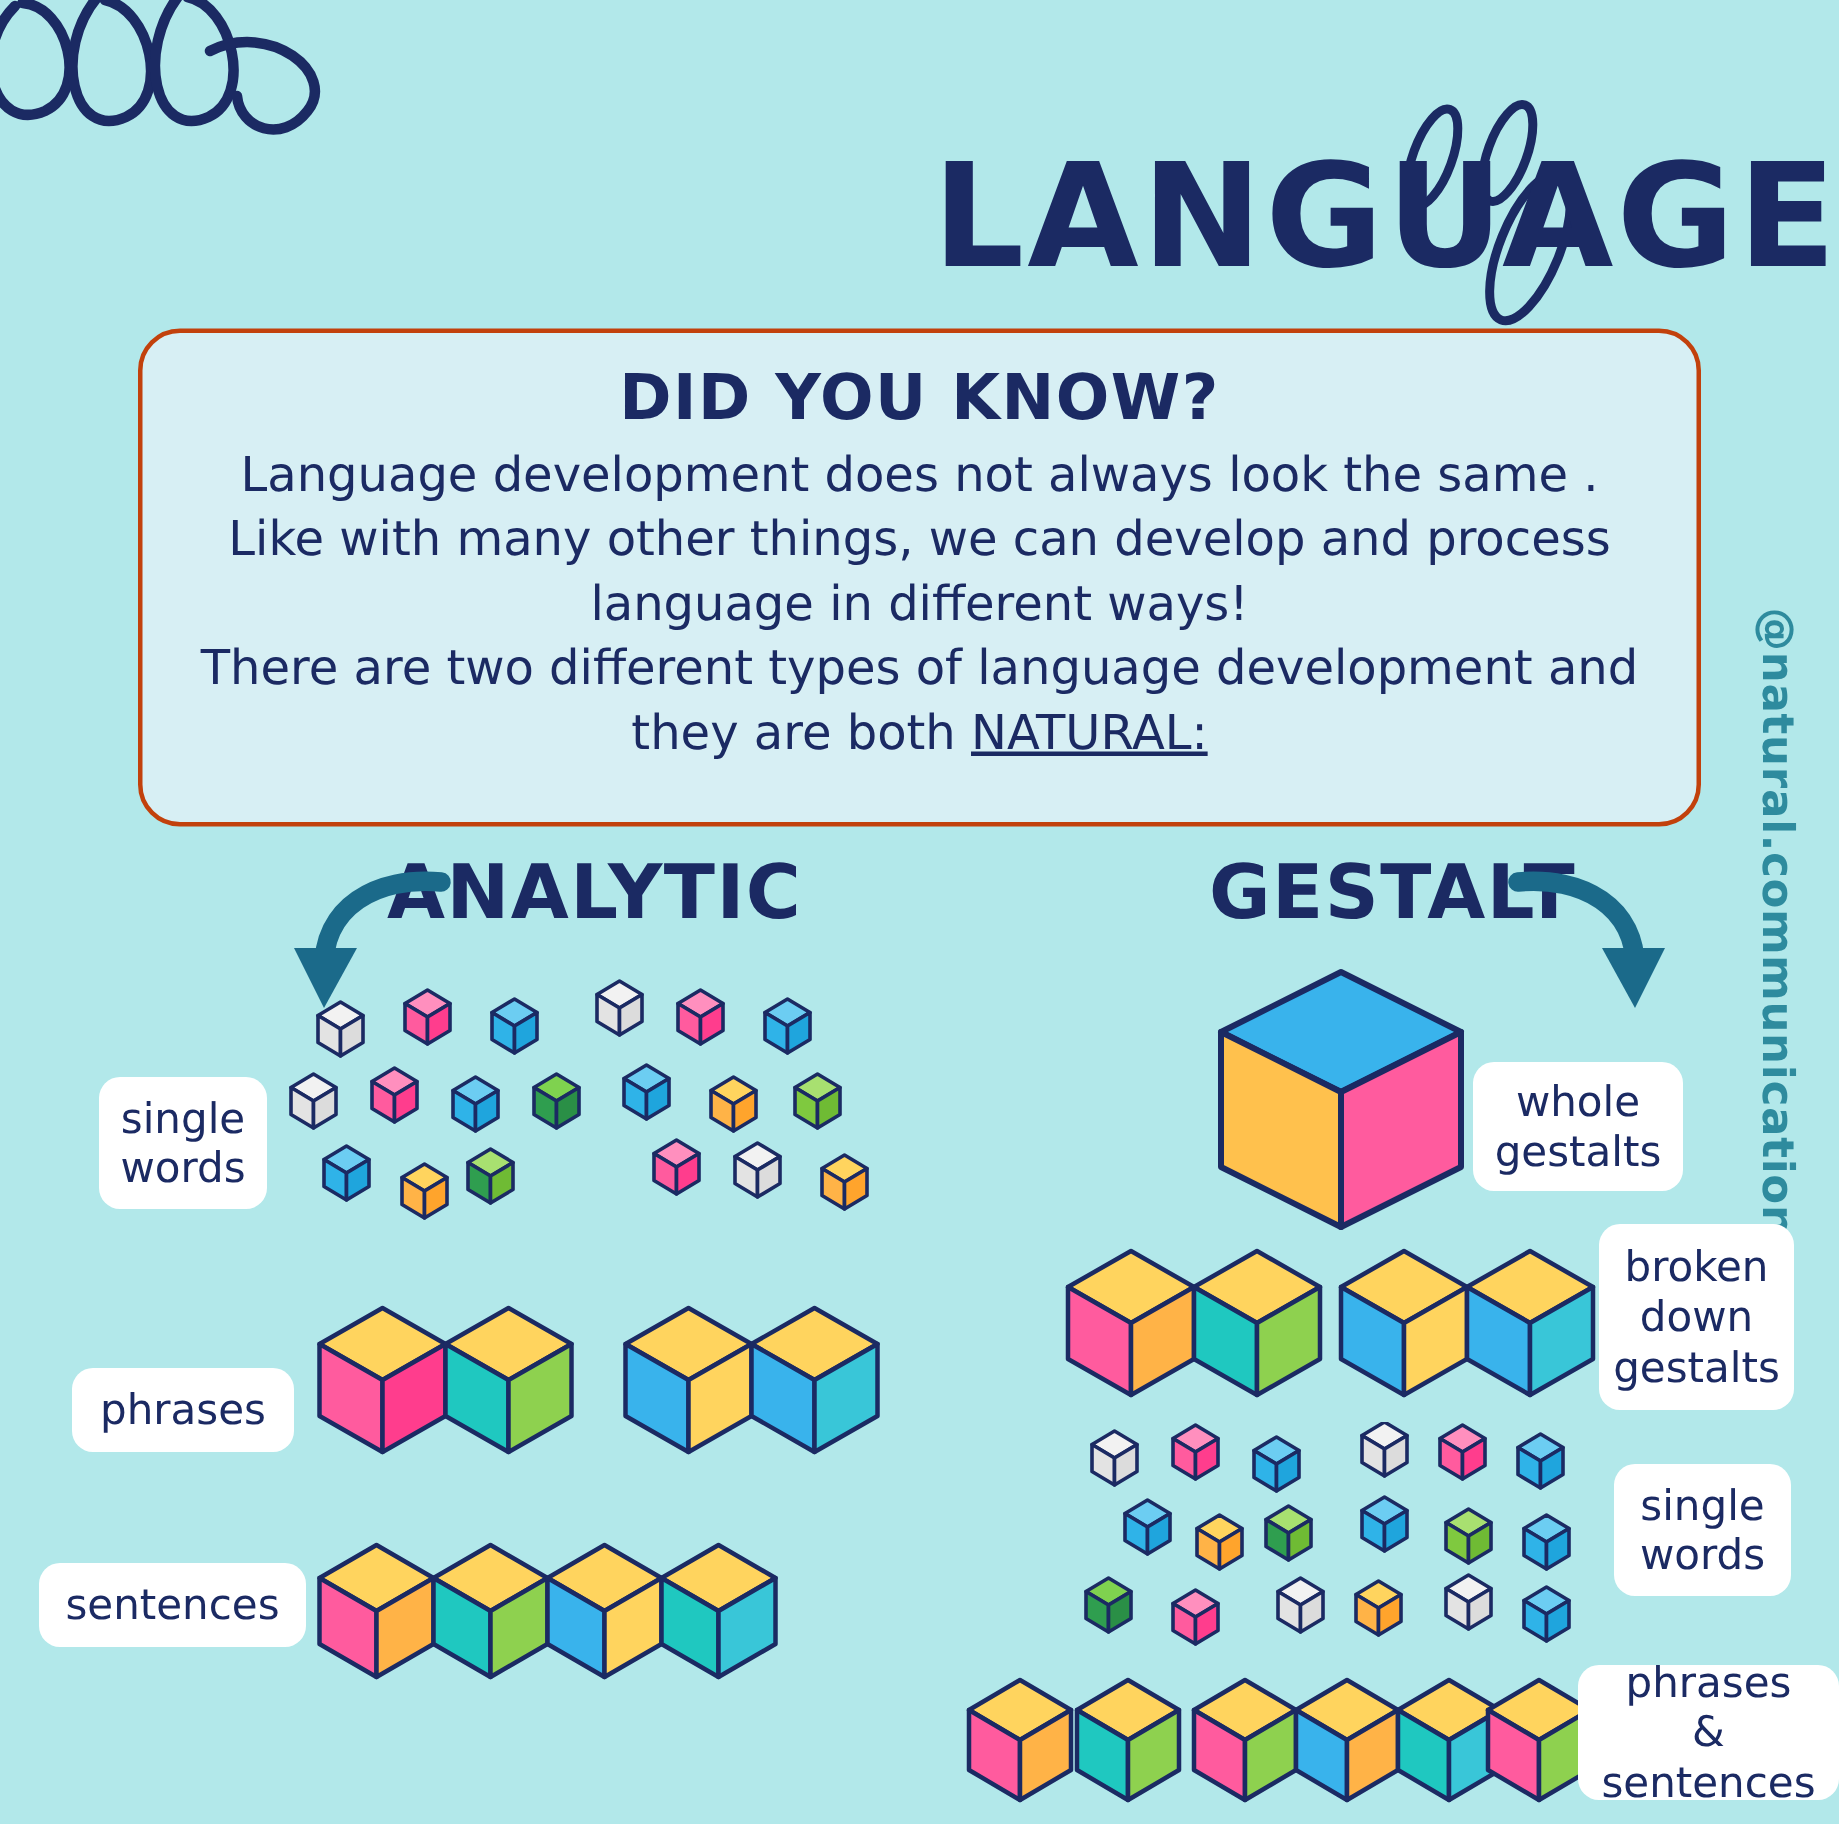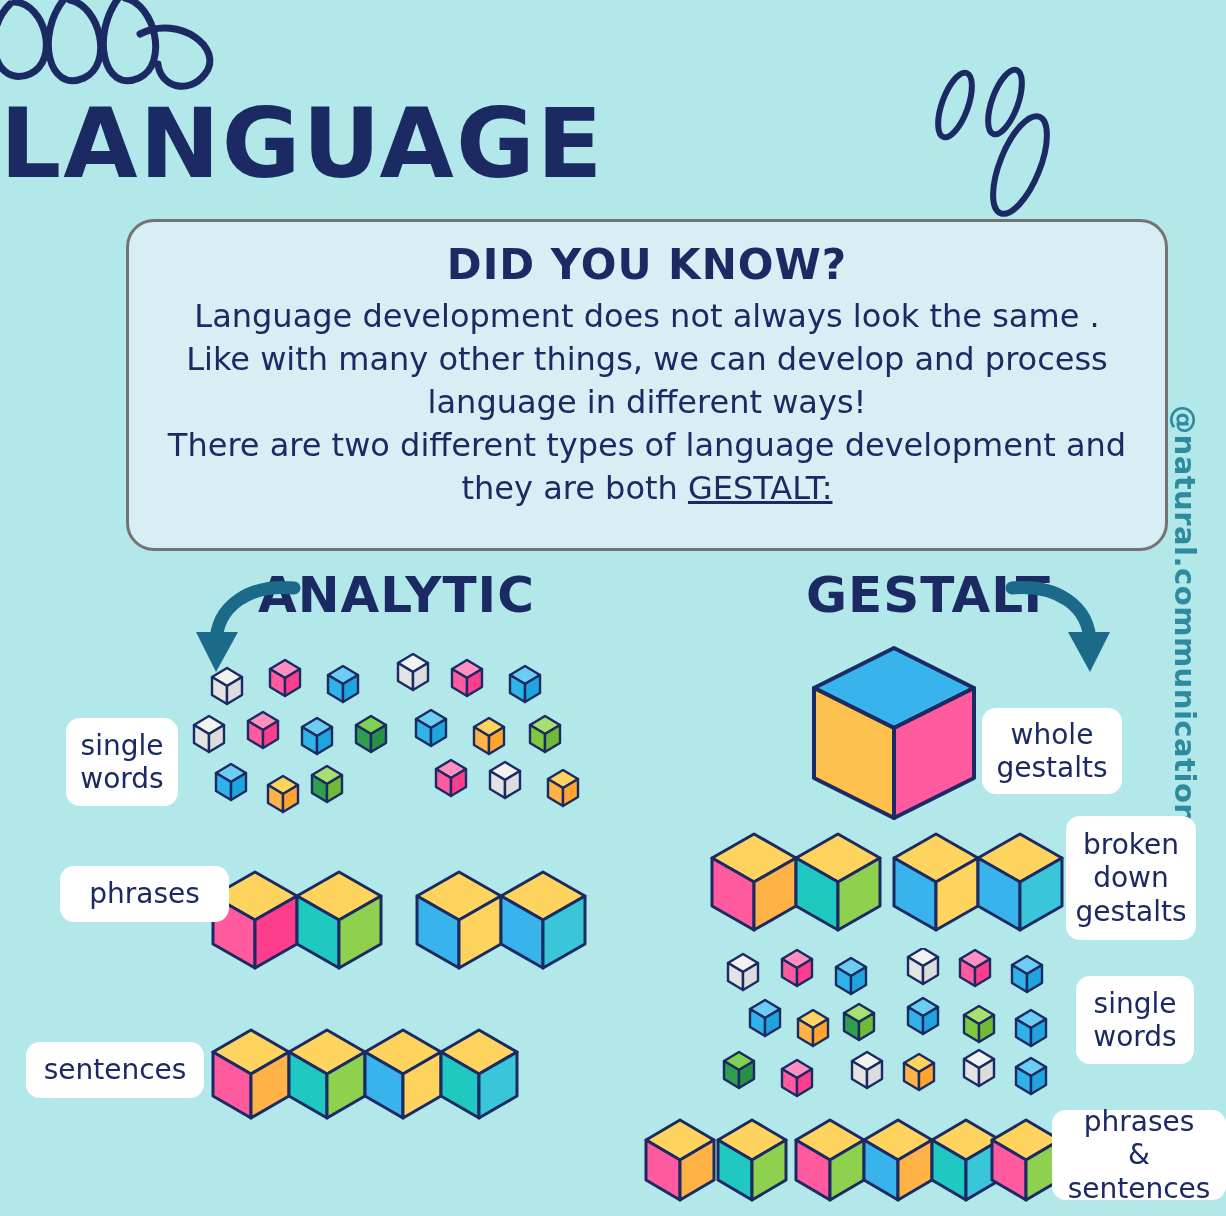--- a/index.html
+++ b/index.html
@@ -16,32 +16,31 @@
   .squiggle-right{position:absolute;left:900px;top:60px;}
 
   
   .title-small{
     position:absolute;left:0;top:34px;width:1226px;text-align:center;
     font-family:"DejaVu Sans", sans-serif;
     font-weight:bold;font-size:46px;letter-spacing:1px;
     color:#2e8b9e;
   }
   .title-big{
-    position:absolute;left:0;top:88px;width:1226px;text-align:left;
+    position:absolute;left:0;top:88px;width:1226px;text-align:right;
     font-family:"DejaVu Sans", sans-serif;
     font-weight:bold;font-size:96px;letter-spacing:2px;
     color:#1b2a63;
   }
 
   
   .dyk-box{
     position:absolute;left:92px;top:219px;width:1042px;height:332px;
-    background:#d7eff4;border:3px solid #737373;border-radius:28px;
+    background:#d7eff4;border:3px solid #c2410c;border-radius:28px;
     box-sizing:border-box;
-    margin-left:34px;
   }
   .dyk-title{
     margin-top:18px;text-align:center;
     font-weight:bold;font-size:42px;color:#1b2a63;letter-spacing:1px;
   }
   .dyk-body{
     margin-top:6px;text-align:center;
     font-size:32px;line-height:1.34;color:#1b2a63;padding:0 22px;
   }
   .dyk-body .u{text-decoration:underline;}
@@ -95,21 +94,21 @@
   </svg>
 
   <div class="title-big">LANGUAGE</div>
 
   <div class="dyk-box">
     <div class="dyk-title">DID YOU KNOW?</div>
     <div class="dyk-body">
       <div>Language development does not always look the same .</div>
       <div>Like with many other things, we can develop and process language in different ways!</div>
       <div>
-        <span>There are two different types of language development and they are both </span><span class="u">GESTALT:</span>
+        <span>There are two different types of language development and they are both </span><span class="u">NATURAL:</span>
       </div>
     </div>
   </div>
 
   <div class="handle">@natural.communication</div>
 
   <div class="col-head analytic">ANALYTIC</div>
   <div class="col-head gestalt">GESTALT</div>
 
   <svg class="arrow" style="left:186px;top:576px;" width="120" height="110" viewBox="0 0 120 110">
@@ -277,21 +276,21 @@
           <path d="M0,22 L38,44 L38,88 L0,66 Z" fill="#1fc8c0"></path>
           <path d="M76,22 L38,44 L38,88 L76,66 Z" fill="#39c6d8"></path>
         </g>
     </g>
   </svg>
 
   <div class="lbl" style="left:66px;top:718px;width:112px;height:88px;flex-direction:column;">
     <span>single</span>
     <span>words</span>
   </div>
-  <div class="lbl" style="left:48px;top:866px;width:169px;height:56px;margin-left:12px;">phrases</div>
+  <div class="lbl" style="left:48px;top:912px;width:148px;height:56px;">phrases</div>
   <div class="lbl" style="left:26px;top:1042px;width:178px;height:56px;">sentences</div>
 
   <svg style="position:absolute;left:806px;top:640px;" width="180" height="190" viewBox="0 0 180 190">
     <g stroke="#1b2a63" stroke-width="4" stroke-linejoin="round">
       <path d="M8,48 L88,8 L168,48 L88,88 Z" fill="#39b3ec"></path>
       <path d="M8,48 L88,88 L88,178 L8,138 Z" fill="#ffc14d"></path>
       <path d="M168,48 L88,88 L88,178 L168,138 Z" fill="#ff5b9e"></path>
     </g>
   </svg>
 

